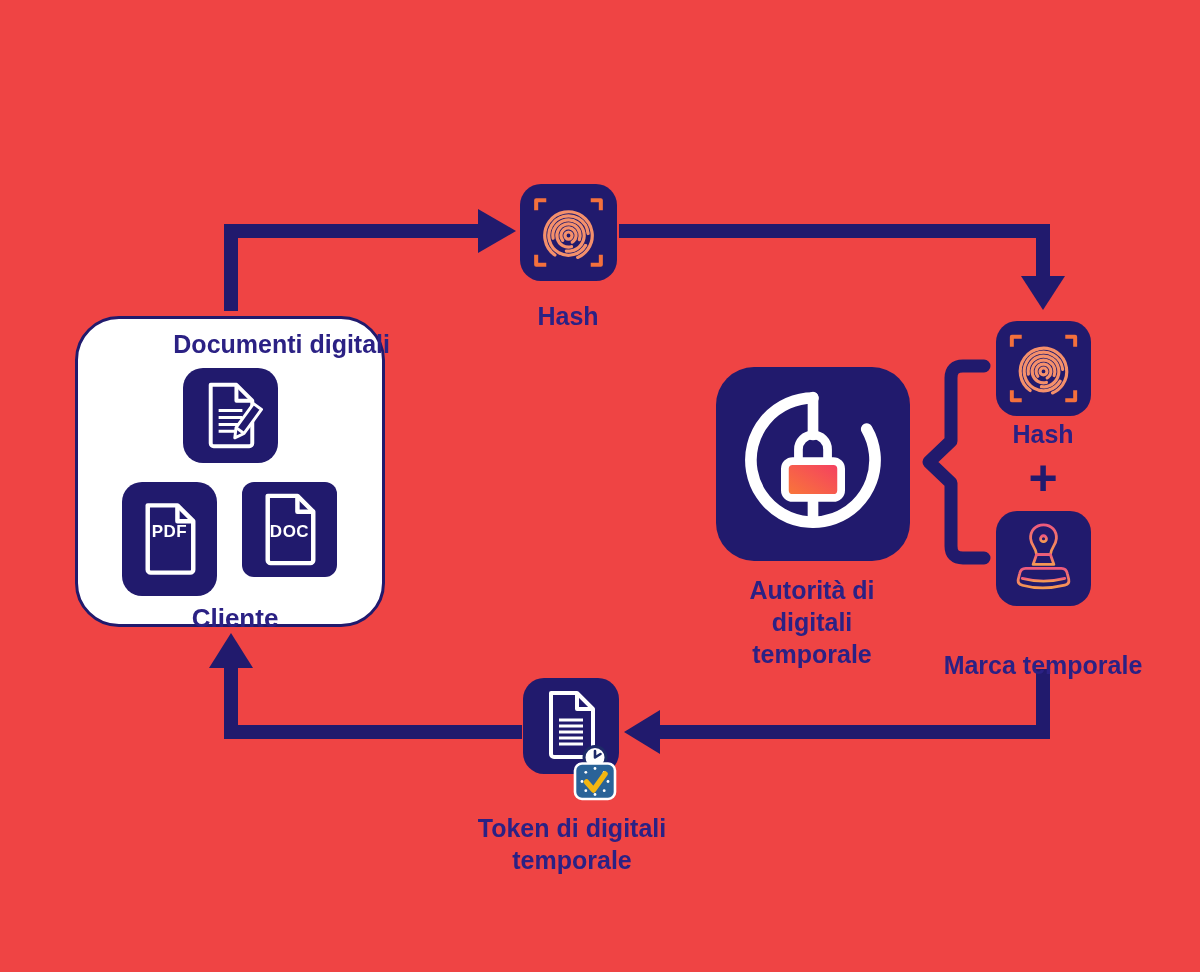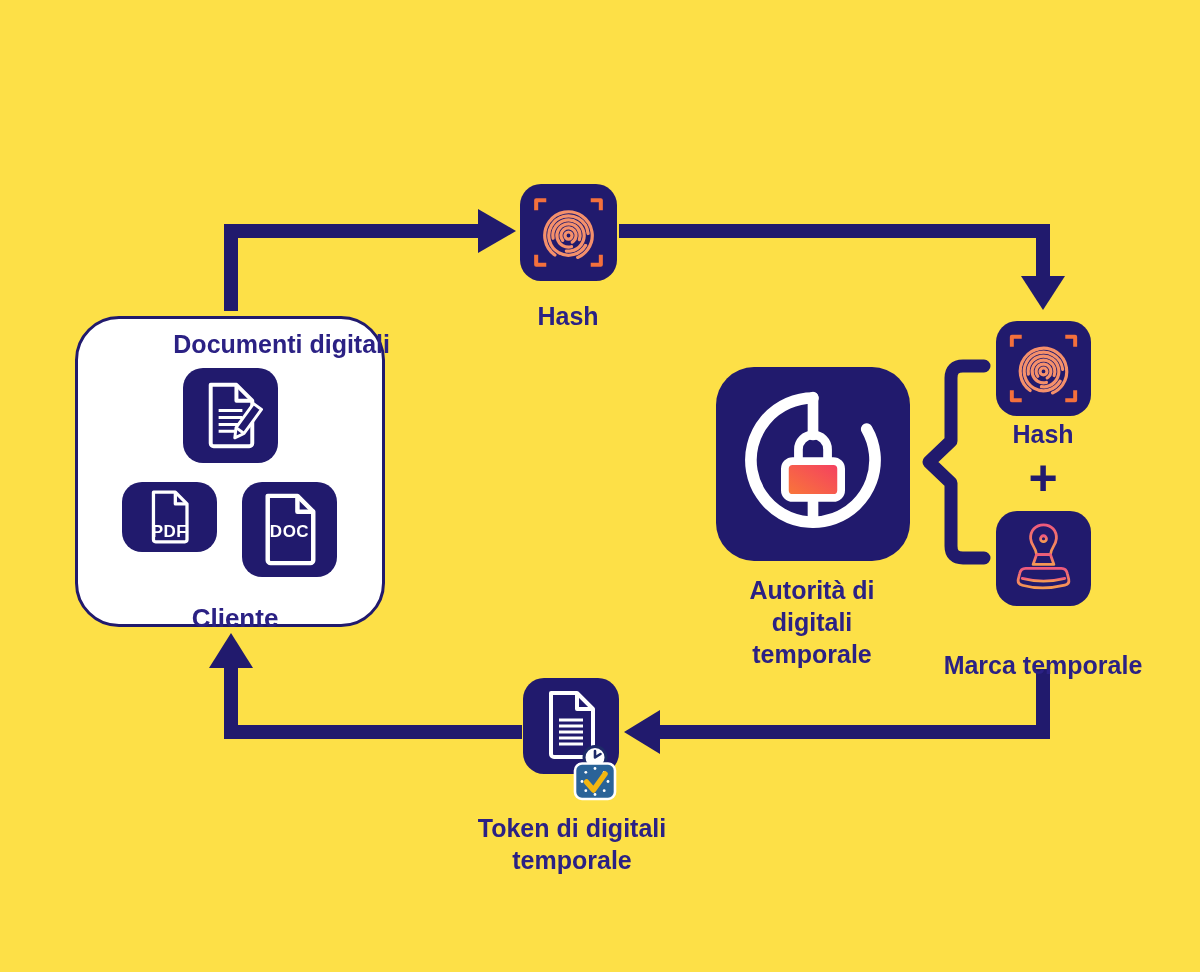--- a/index.html
+++ b/index.html
@@ -8,21 +8,21 @@
     --fingerprint-orange:#f5906b;
     --bracket-orange:#f4703c;
     --lock-gradient-start:#f97b36;
     --lock-gradient-end:#f43b64;
     --stamp-gradient-start:#ef5a7d;
     --stamp-gradient-end:#f59a52;
     --badge-blue:#2a6398;
     --badge-check-gold:#f2b611;
   }
   html,body{margin:0;padding:0;background:#fff;}
-  .canvas{position:relative;width:1200px;height:972px;background:#fde047;overflow:hidden;
+  .canvas{position:relative;width:1200px;height:972px;background:#ef4444;overflow:hidden;
           font-family:"Liberation Sans","DejaVu Sans",sans-serif;}
   .abs{position:absolute;}
   .layer{position:absolute;left:0;top:0;}
   .icon-square{position:absolute;background:var(--navy);border-radius:21px;}
   .icon-square svg{display:block;width:100%;height:100%;}
   .lbl{position:absolute;color:var(--text-navy);font-weight:700;font-size:25px;
        line-height:32px;text-align:center;}
   .client-box{position:absolute;left:75px;top:316px;width:310px;height:311px;
               box-sizing:border-box;border:3.5px solid var(--navy);border-radius:44px;background:#fff;}
   .file-label{position:absolute;left:0;right:0;top:40px;text-align:center;color:#fff;
@@ -100,31 +100,31 @@
           <path d="M36 43 h24 M36 50 h24 M36 57 h24 M36 64 h24"></path>
         </g>
         <g transform="rotate(36 60 60)" stroke-width="3">
           <path d="M55 34 h10 v30 l-5 9 -5 -9 z" fill="var(--navy)"></path>
           <path d="M55 64 h10"></path>
         </g>
       </g>
     </svg>
   </div>
 
-  <div class="icon-square" style="left:122px;top:482px;width:95px;height:70px;border-radius:20px;">
+  <div class="icon-square" style="left:122px;top:482px;width:95px;height:114px;border-radius:20px;">
     <svg viewBox="0 0 96 96">
       <g stroke="#fff" fill="none" stroke-width="4.5" stroke-linejoin="round">
         <path d="M26 14 h30 l16 16 v49 a3 3 0 0 1 -3 3 H29 a3 3 0 0 1 -3 -3 z"></path>
         <path d="M56 14 v16 h16"></path>
       </g>
     </svg>
     <div class="file-label">PDF</div>
   </div>
 
-  <div class="icon-square" style="left:242px;top:482px;width:95px;height:95px;border-radius:20px;">
+  <div class="icon-square" style="left:242px;top:482px;width:95px;height:95px;border-radius:12px;">
     <svg viewBox="0 0 96 96">
       <g stroke="#fff" fill="none" stroke-width="4.5" stroke-linejoin="round">
         <path d="M26 14 h30 l16 16 v49 a3 3 0 0 1 -3 3 H29 a3 3 0 0 1 -3 -3 z"></path>
         <path d="M56 14 v16 h16"></path>
       </g>
     </svg>
     <div class="file-label">DOC</div>
   </div>
 
   <div class="lbl" style="left:80px;top:586px;width:310px;font-size:26px;margin-top:16px;">Cliente</div>

